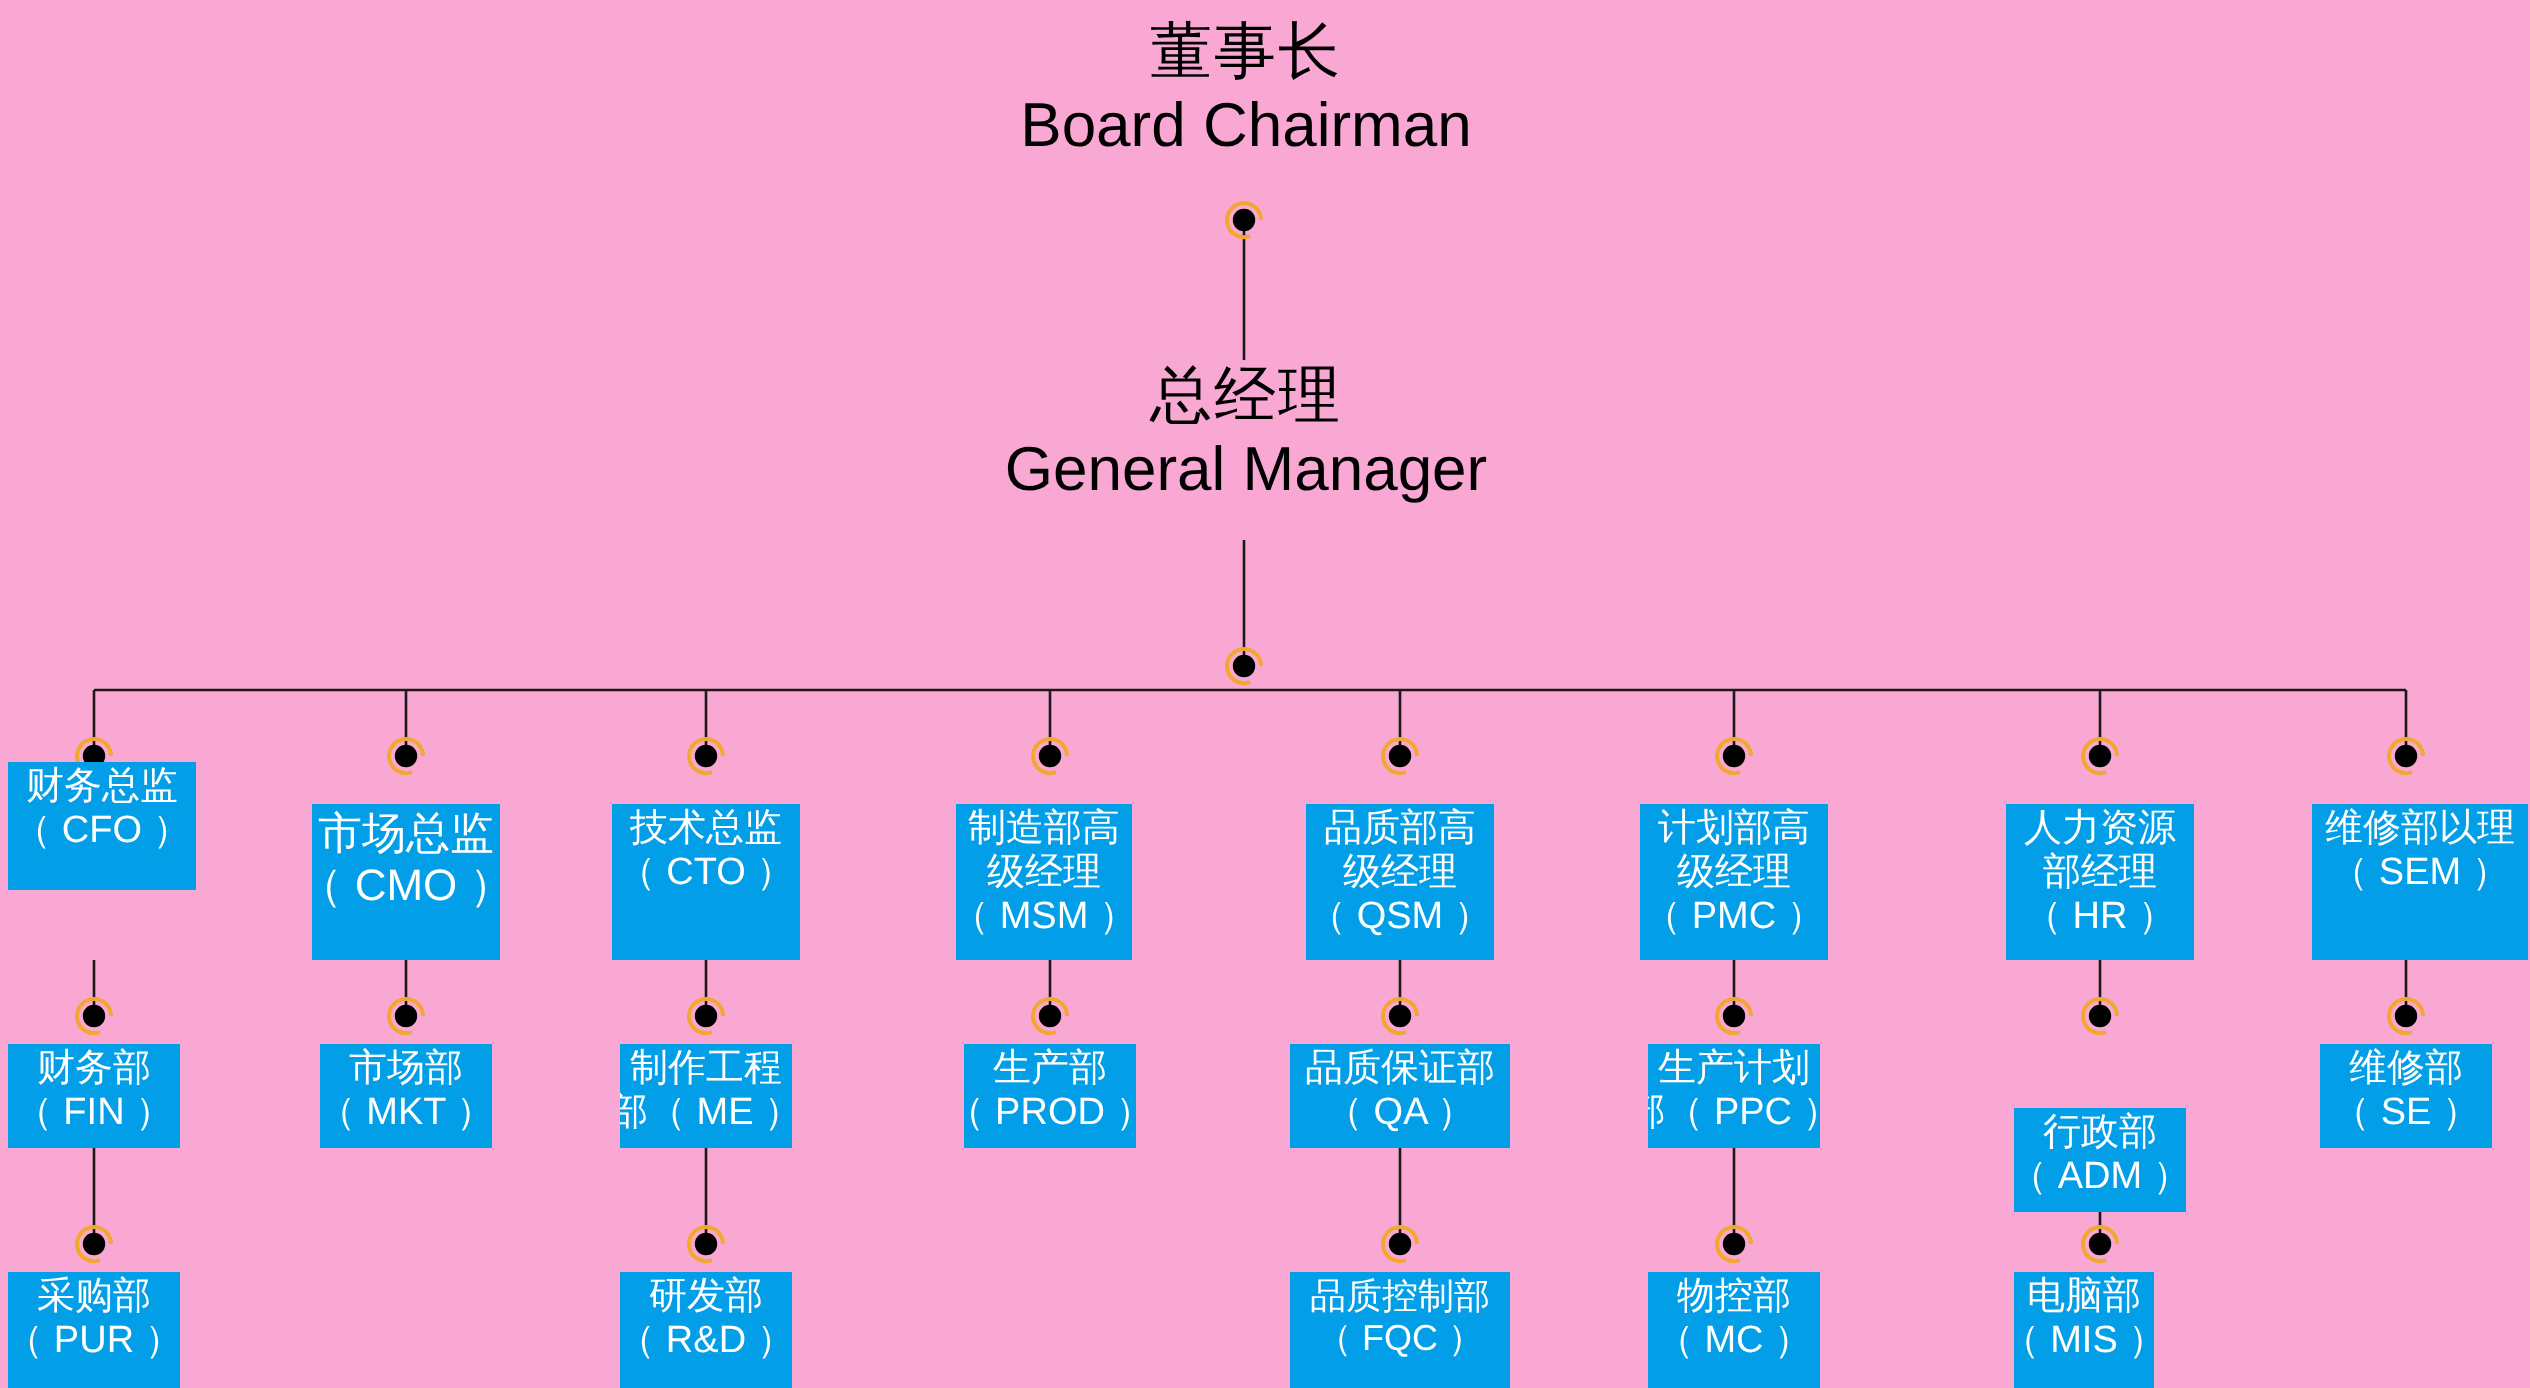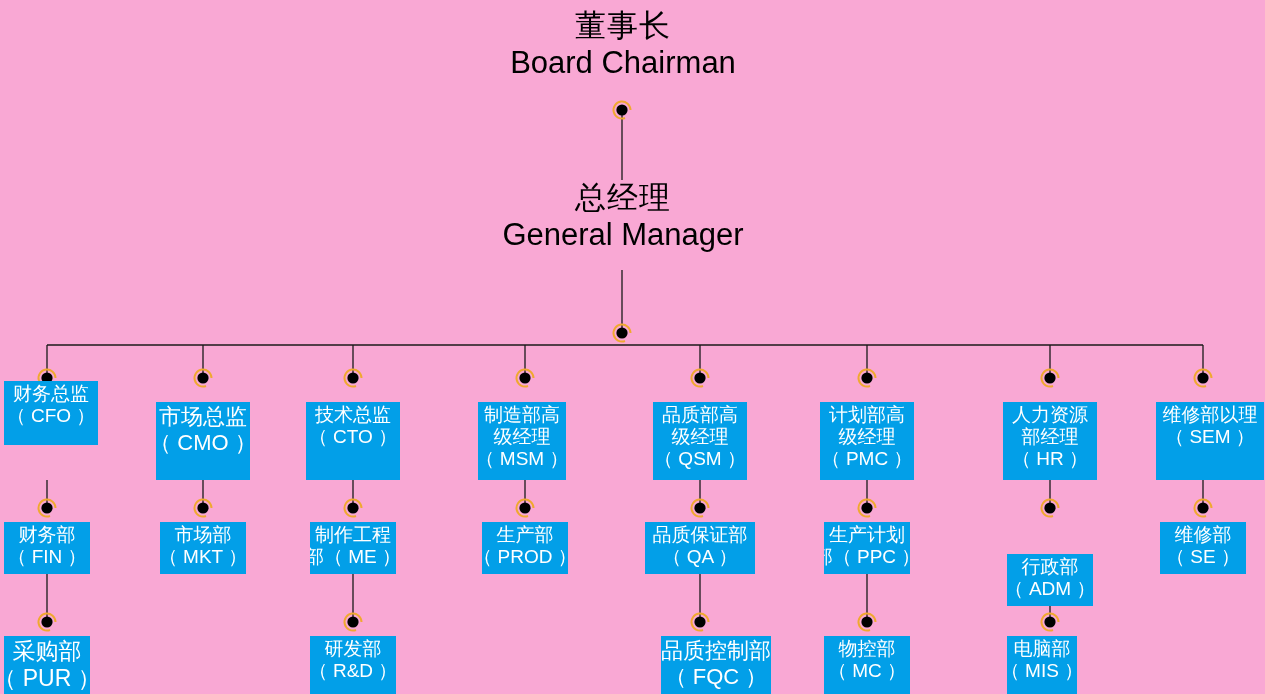--- a/index.html
+++ b/index.html
@@ -198,21 +198,21 @@
 
   <div id="boxes-layer">
       <div class="node-box" style="left: 4px; top: 381px; width: 94px; height: 64px; font-size: 19px;">
         <span class="ln">财务总监</span>
         <span class="ln">（ CFO ）</span>
       </div>
       <div class="node-box" style="left: 4px; top: 522px; width: 86px; height: 52px; font-size: 19px;">
         <span class="ln">财务部</span>
         <span class="ln">（ FIN ）</span>
       </div>
-      <div class="node-box" style="left: 4px; top: 636px; width: 86px; height: 58px; font-size: 23px;">
+      <div class="node-box" style="left: 4px; top: 636px; width: 86px; height: 58px; font-size: 19px;">
         <span class="ln">采购部</span>
         <span class="ln">（ PUR ）</span>
       </div>
       <div class="node-box" style="left: 156px; top: 402px; width: 94px; height: 78px; font-size: 22px;">
         <span class="ln">市场总监</span>
         <span class="ln">（ CMO ）</span>
       </div>
       <div class="node-box" style="left: 160px; top: 522px; width: 86px; height: 52px; font-size: 19px;">
         <span class="ln">市场部</span>
         <span class="ln">（ MKT ）</span>
@@ -240,21 +240,21 @@
       </div>
       <div class="node-box" style="left: 653px; top: 402px; width: 94px; height: 78px; font-size: 19px;">
         <span class="ln">品质部高</span>
         <span class="ln">级经理</span>
         <span class="ln">（ QSM ）</span>
       </div>
       <div class="node-box" style="left: 645px; top: 522px; width: 110px; height: 52px; font-size: 19px;">
         <span class="ln">品质保证部</span>
         <span class="ln">（ QA ）</span>
       </div>
-      <div class="node-box" style="left: 645px; top: 636px; width: 110px; height: 58px; font-size: 22px; margin-left: 16px;">
+      <div class="node-box" style="left: 645px; top: 636px; width: 110px; height: 58px; font-size: 18px;">
         <span class="ln">品质控制部</span>
         <span class="ln">（ FQC ）</span>
       </div>
       <div class="node-box" style="left: 820px; top: 402px; width: 94px; height: 78px; font-size: 19px;">
         <span class="ln">计划部高</span>
         <span class="ln">级经理</span>
         <span class="ln">（ PMC ）</span>
       </div>
       <div class="node-box" style="left: 824px; top: 522px; width: 86px; height: 52px; font-size: 19px;">
         <span class="ln">生产计划</span>

